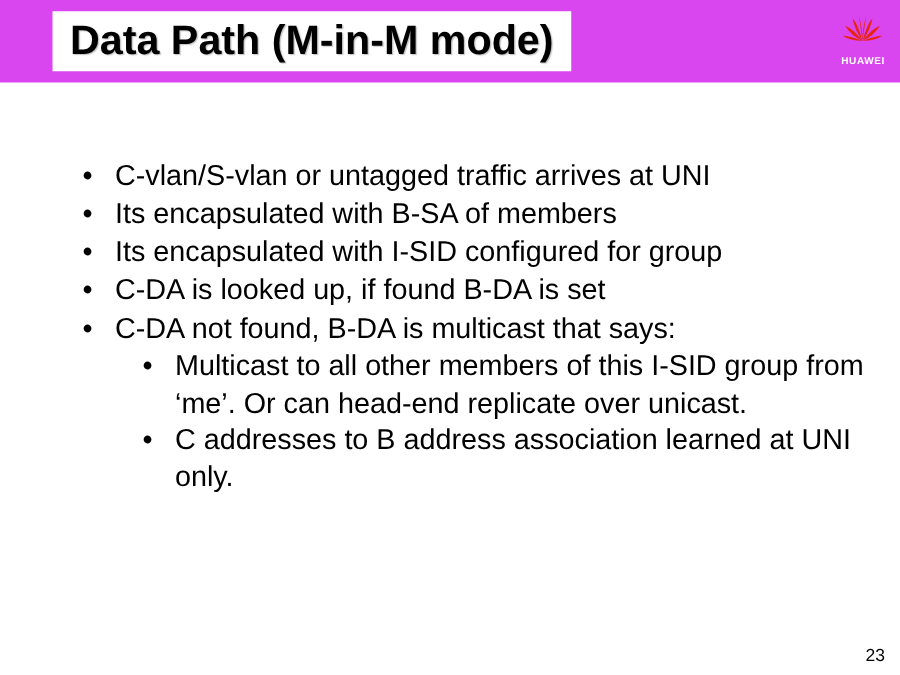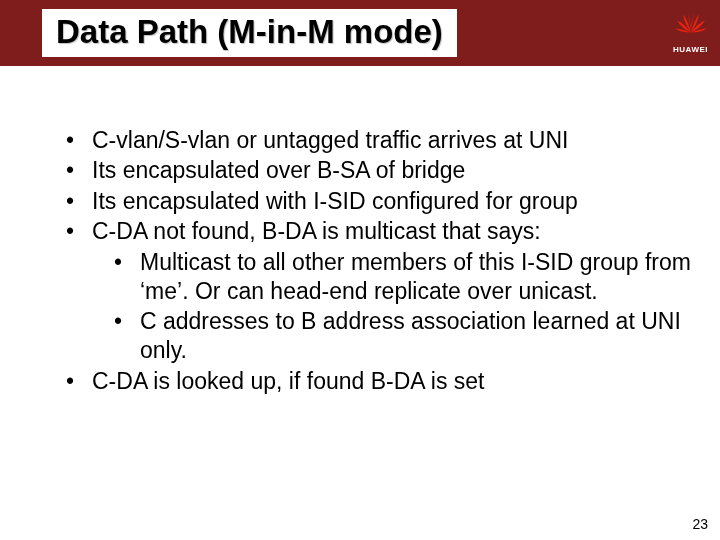--- a/index.html
+++ b/index.html
@@ -2,42 +2,42 @@
 <html><head>
 <meta charset="utf-8">
 <style>
   * { margin: 0; padding: 0; box-sizing: border-box; }
   html, body { width: 720px; height: 540px; background: #fff; font-family: Arial, Helvetica, sans-serif; color: #000; }
   .slide { width: 720px; height: 540px; position: relative; }
   .titlebar {
     position: relative;
     width: 100%;
     height: 66px;
-    background: #7f1d1d;
+    background: #d946ef;
     display: flex;
     align-items: center;
   }
   .title {
     font-size: 33px;
     font-weight: bold;
     color: #000;
     background: #fff;
     padding: 4px 14px 6px 14px;
     margin-left: 42px;
     line-height: 1.15;
     text-shadow: 1px 1px 1px rgba(0,0,0,0.25);
   }
   .logo {
     position: absolute;
     right: 12px;
     top: 50%;
     transform: translateY(-50%);
     display: flex;
     flex-direction: column;
-    align-items: center;
+    align-items: flex-start;
     gap: 11px;
   }
   .logo svg { display: block; }
   .logo-text { color: #fff; font-size: 8px; letter-spacing: 0.5px; font-weight: bold; line-height: 1; }
   .body {
     padding: 60px 16px 0 66px;
     font-size: 23px;
     line-height: 1.28;
   }
   ul { list-style: none; }
@@ -95,27 +95,27 @@
           <path d="M17 20 Q19 6 20 0 Q17 10 17 20 Z"></path>
         </g>
       </svg>
       <div class="logo-text">HUAWEI</div>
     </div>
   </div>
 
   <div class="body">
     <ul class="lvl1">
       <li><span>C-vlan/S-vlan or untagged traffic arrives at UNI</span></li>
-      <li><span>Its encapsulated over B-SA of bridge</span></li>
+      <li><span>Its encapsulated with B-SA of members</span></li>
       <li><span>Its encapsulated with I-SID configured for group</span></li>
+      <li><span>C-DA is looked up, if found B-DA is set</span></li>
       <li>
         <span>C-DA not found, B-DA is multicast that says:</span>
         <ul class="lvl2">
           <li><span>Multicast to all other members of this I-SID group from ‘me’. Or can head-end replicate over unicast.</span></li>
           <li><span>C addresses to B address association learned at UNI only.</span></li>
         </ul>
       </li>
-      <li><span>C-DA is looked up, if found B-DA is set</span></li>
     </ul>
   </div>
 
   <div class="pagenum">23</div>
 </div>
 
 </body></html>

